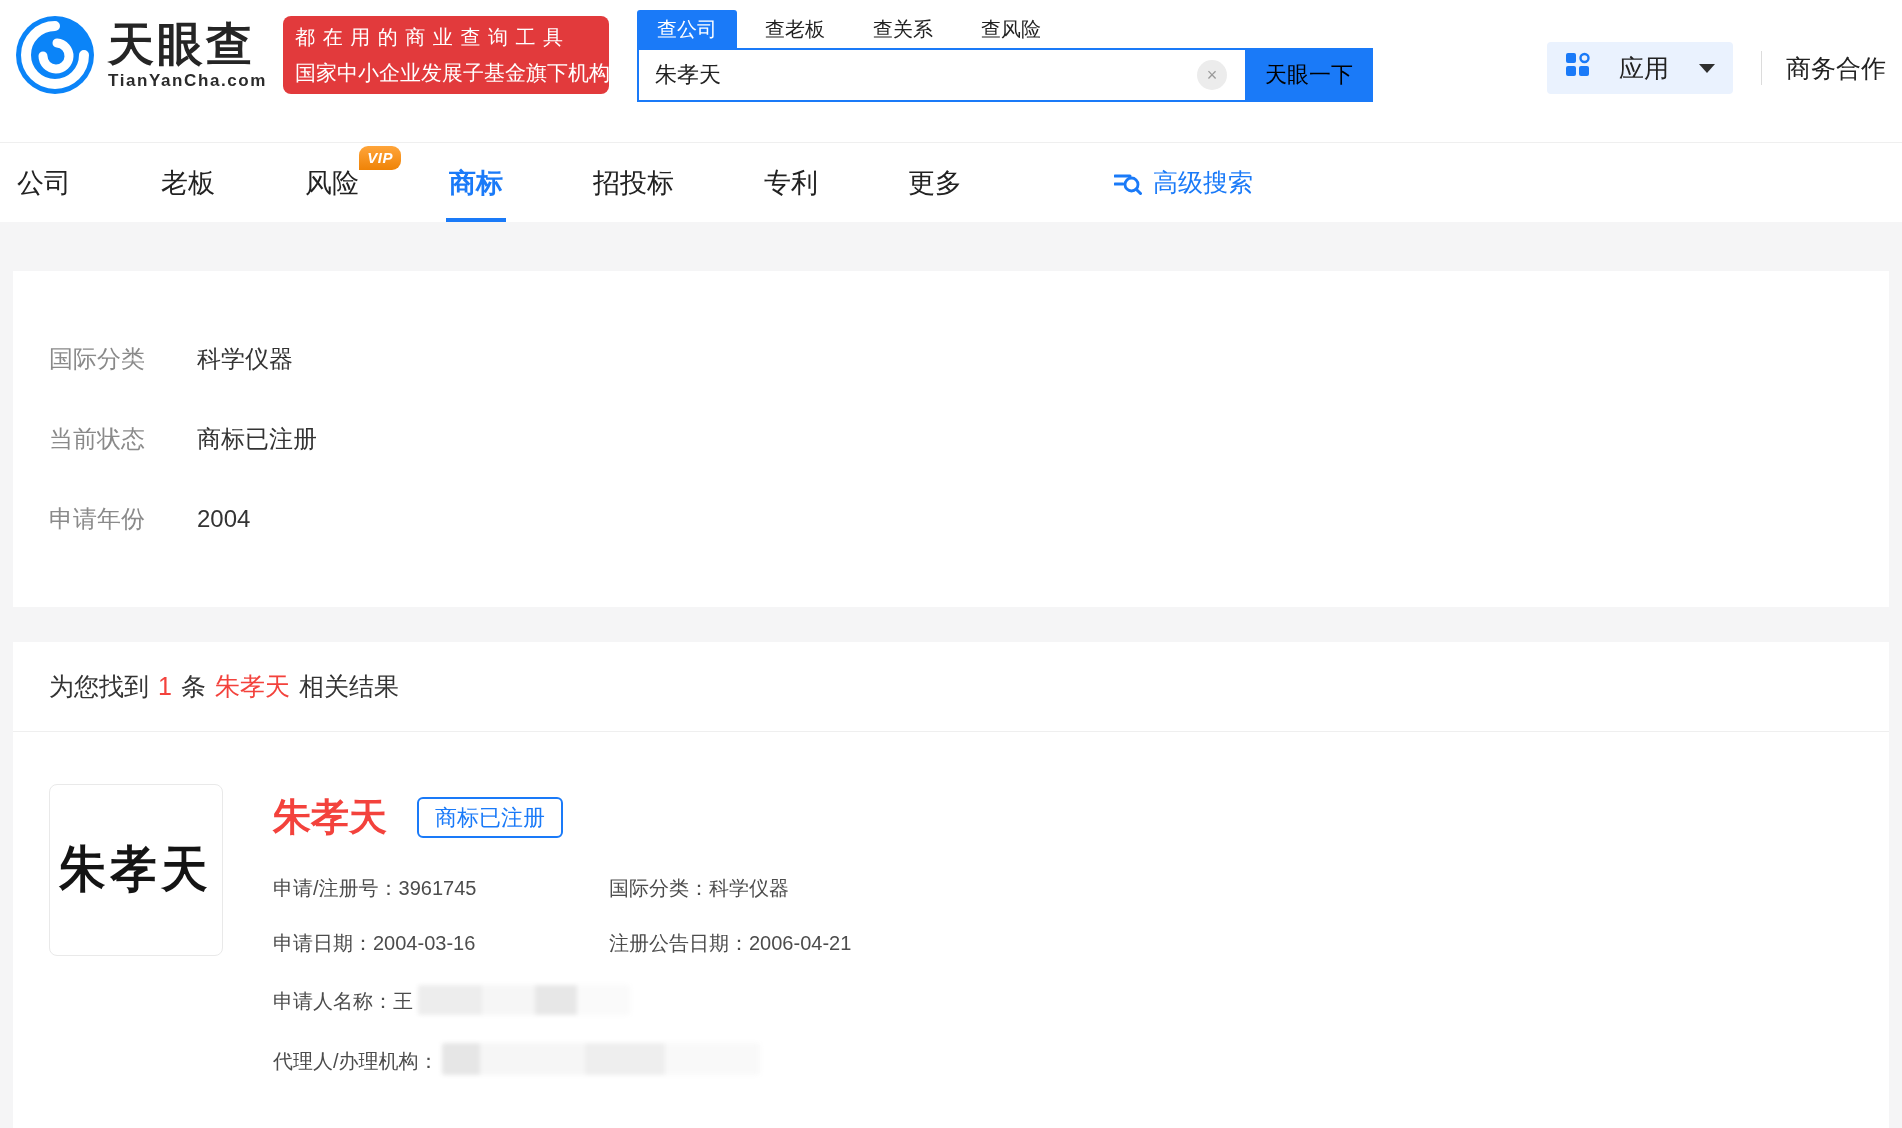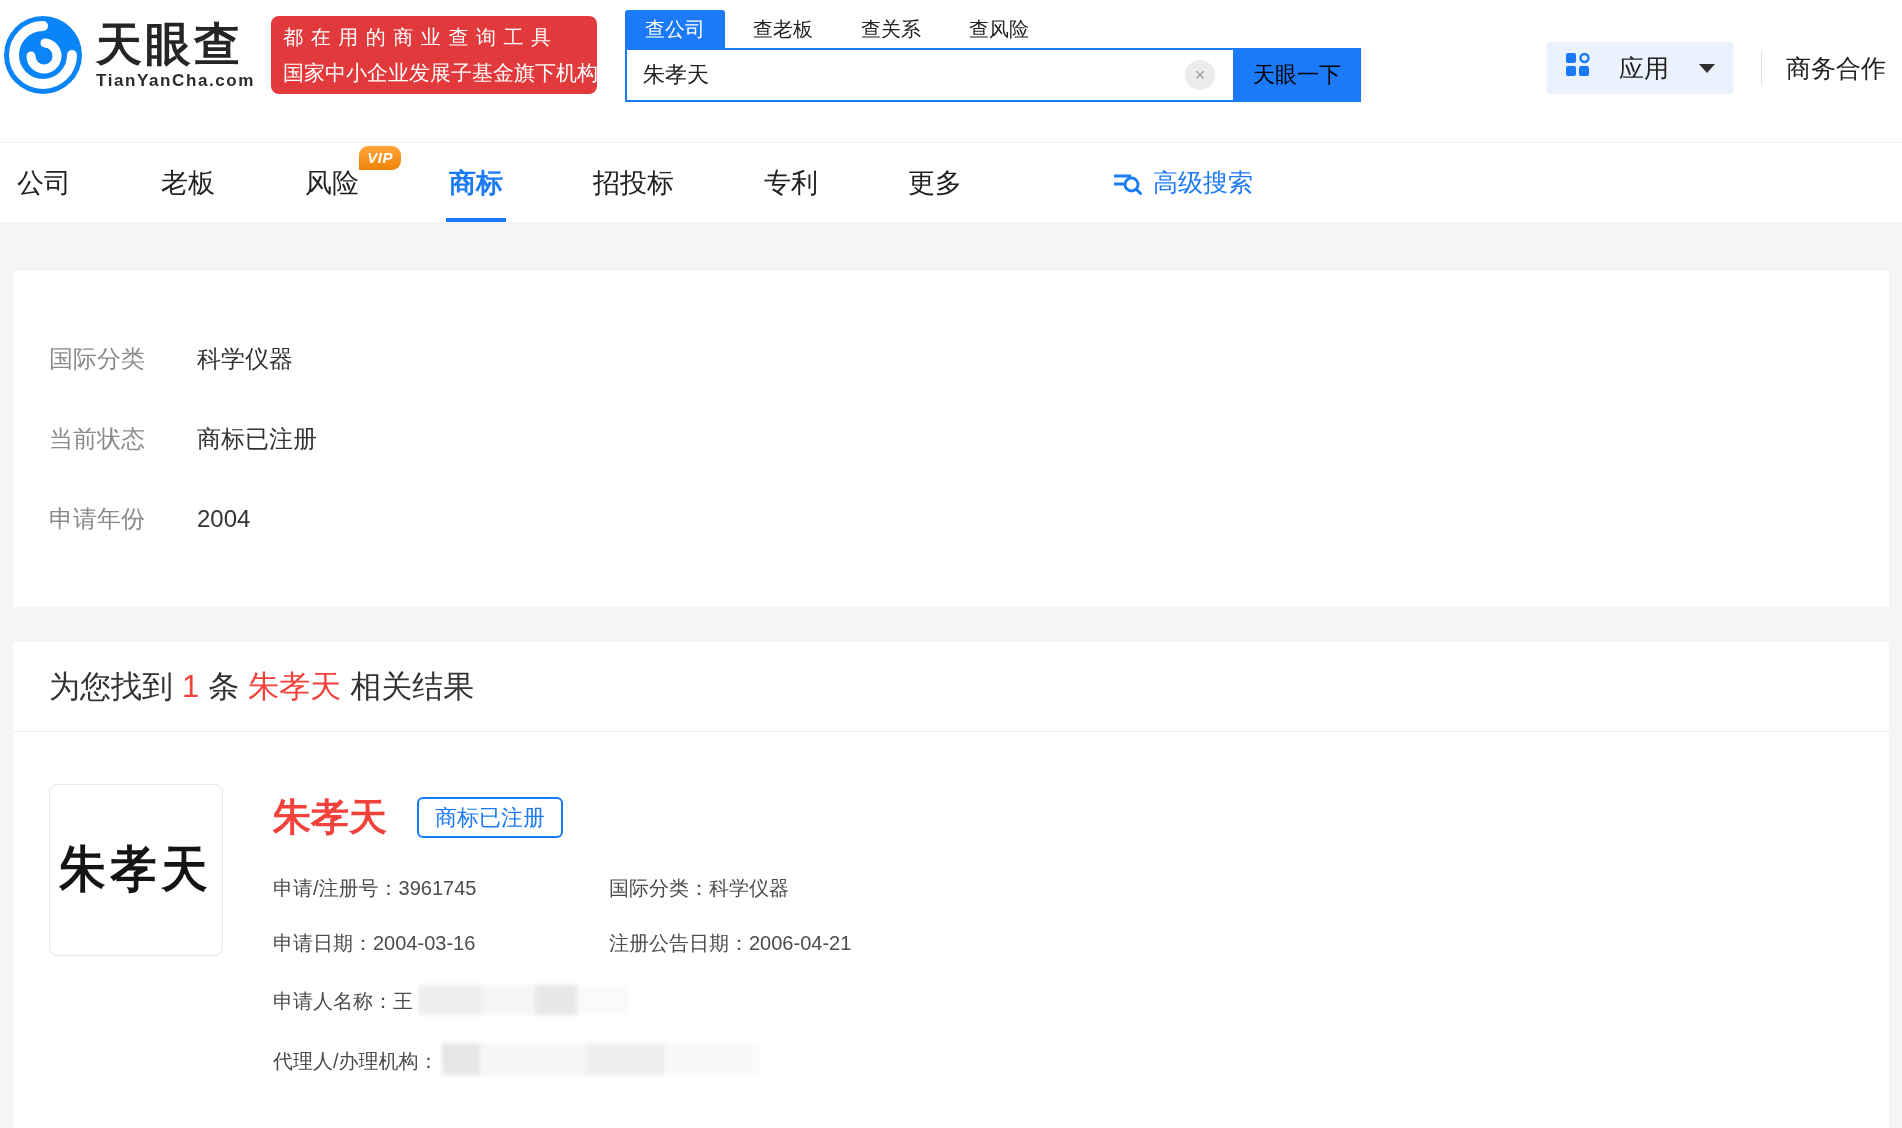--- a/index.html
+++ b/index.html
@@ -12,21 +12,21 @@
     --ink2:#333;
     --gray-label:#8a8a8a;
     --detail:#4c4c4c;
     --line:#efefef;
   }
   *{margin:0;padding:0;box-sizing:border-box}
   html,body{width:1902px;height:1128px;overflow:hidden}
   body{font-family:"Liberation Sans","DejaVu Sans",sans-serif;background:var(--gray-bg);color:var(--ink)}
 
   
-  .header{height:142px;background:#fff;display:flex;align-items:flex-start;padding:10px 16px 0 4px}
+  .header{height:142px;background:#fff;display:flex;align-items:flex-start;padding:10px 16px 0 16px}
   .logo{display:flex;align-items:center;gap:14px;margin-top:6px;cursor:pointer}
   .logo-icon svg{display:block}
   .logo-cn{font-size:46px;font-weight:bold;color:#252525;letter-spacing:3px;line-height:1.1}
   .logo-en{font-size:17px;font-weight:bold;color:#2b2b2b;letter-spacing:1.6px;margin-top:1px}
   .banner{margin-left:16px;margin-top:6px;width:326px;height:78px;background:var(--red-banner);color:#fff;
           display:flex;flex-direction:column;justify-content:center;gap:8px;padding:0 12px;border-radius:8px}
   .banner-l1{font-size:20px;letter-spacing:1px;white-space:nowrap}
   .banner-l2{font-size:21px;white-space:nowrap}
 
   .search-block{margin-left:28px;width:736px;margin-top:0}
@@ -63,21 +63,21 @@
   .adv-search svg{display:block}
 
   
   .content{padding:49px 13px 0}
   .panel{background:#fff}
   .filter-panel{padding:48px 36px;margin-bottom:35px}
   .f-row{display:flex;align-items:center;padding:24px 0;font-size:24px}
   .f-label{width:148px;color:var(--gray-label);flex-shrink:0}
   .f-value{color:var(--ink2);cursor:pointer}
 
-  .summary{display:flex;align-items:center;padding:0 36px;height:90px;font-size:31px;color:var(--ink2);
+  .summary{display:flex;align-items:center;padding:0 36px;height:90px;font-size:25px;color:var(--ink2);
            border-bottom:1px solid var(--line)}
   .summary span{margin-right:9px}
   .hl{color:var(--red-text)}
 
   .result-item{display:flex;padding:52px 36px 60px}
   .tm-box{width:174px;height:172px;border:1px solid #e9e9e9;border-radius:8px;display:flex;align-items:center;
           justify-content:center;flex-shrink:0;background:#fff;cursor:pointer}
   .tm-text{font-family:"DejaVu Serif","Liberation Serif",serif;font-size:46px;font-weight:bold;color:#141414;
            letter-spacing:5px;transform:scaleY(1.08)}
   .result-info{margin-left:50px;padding-top:8px}

